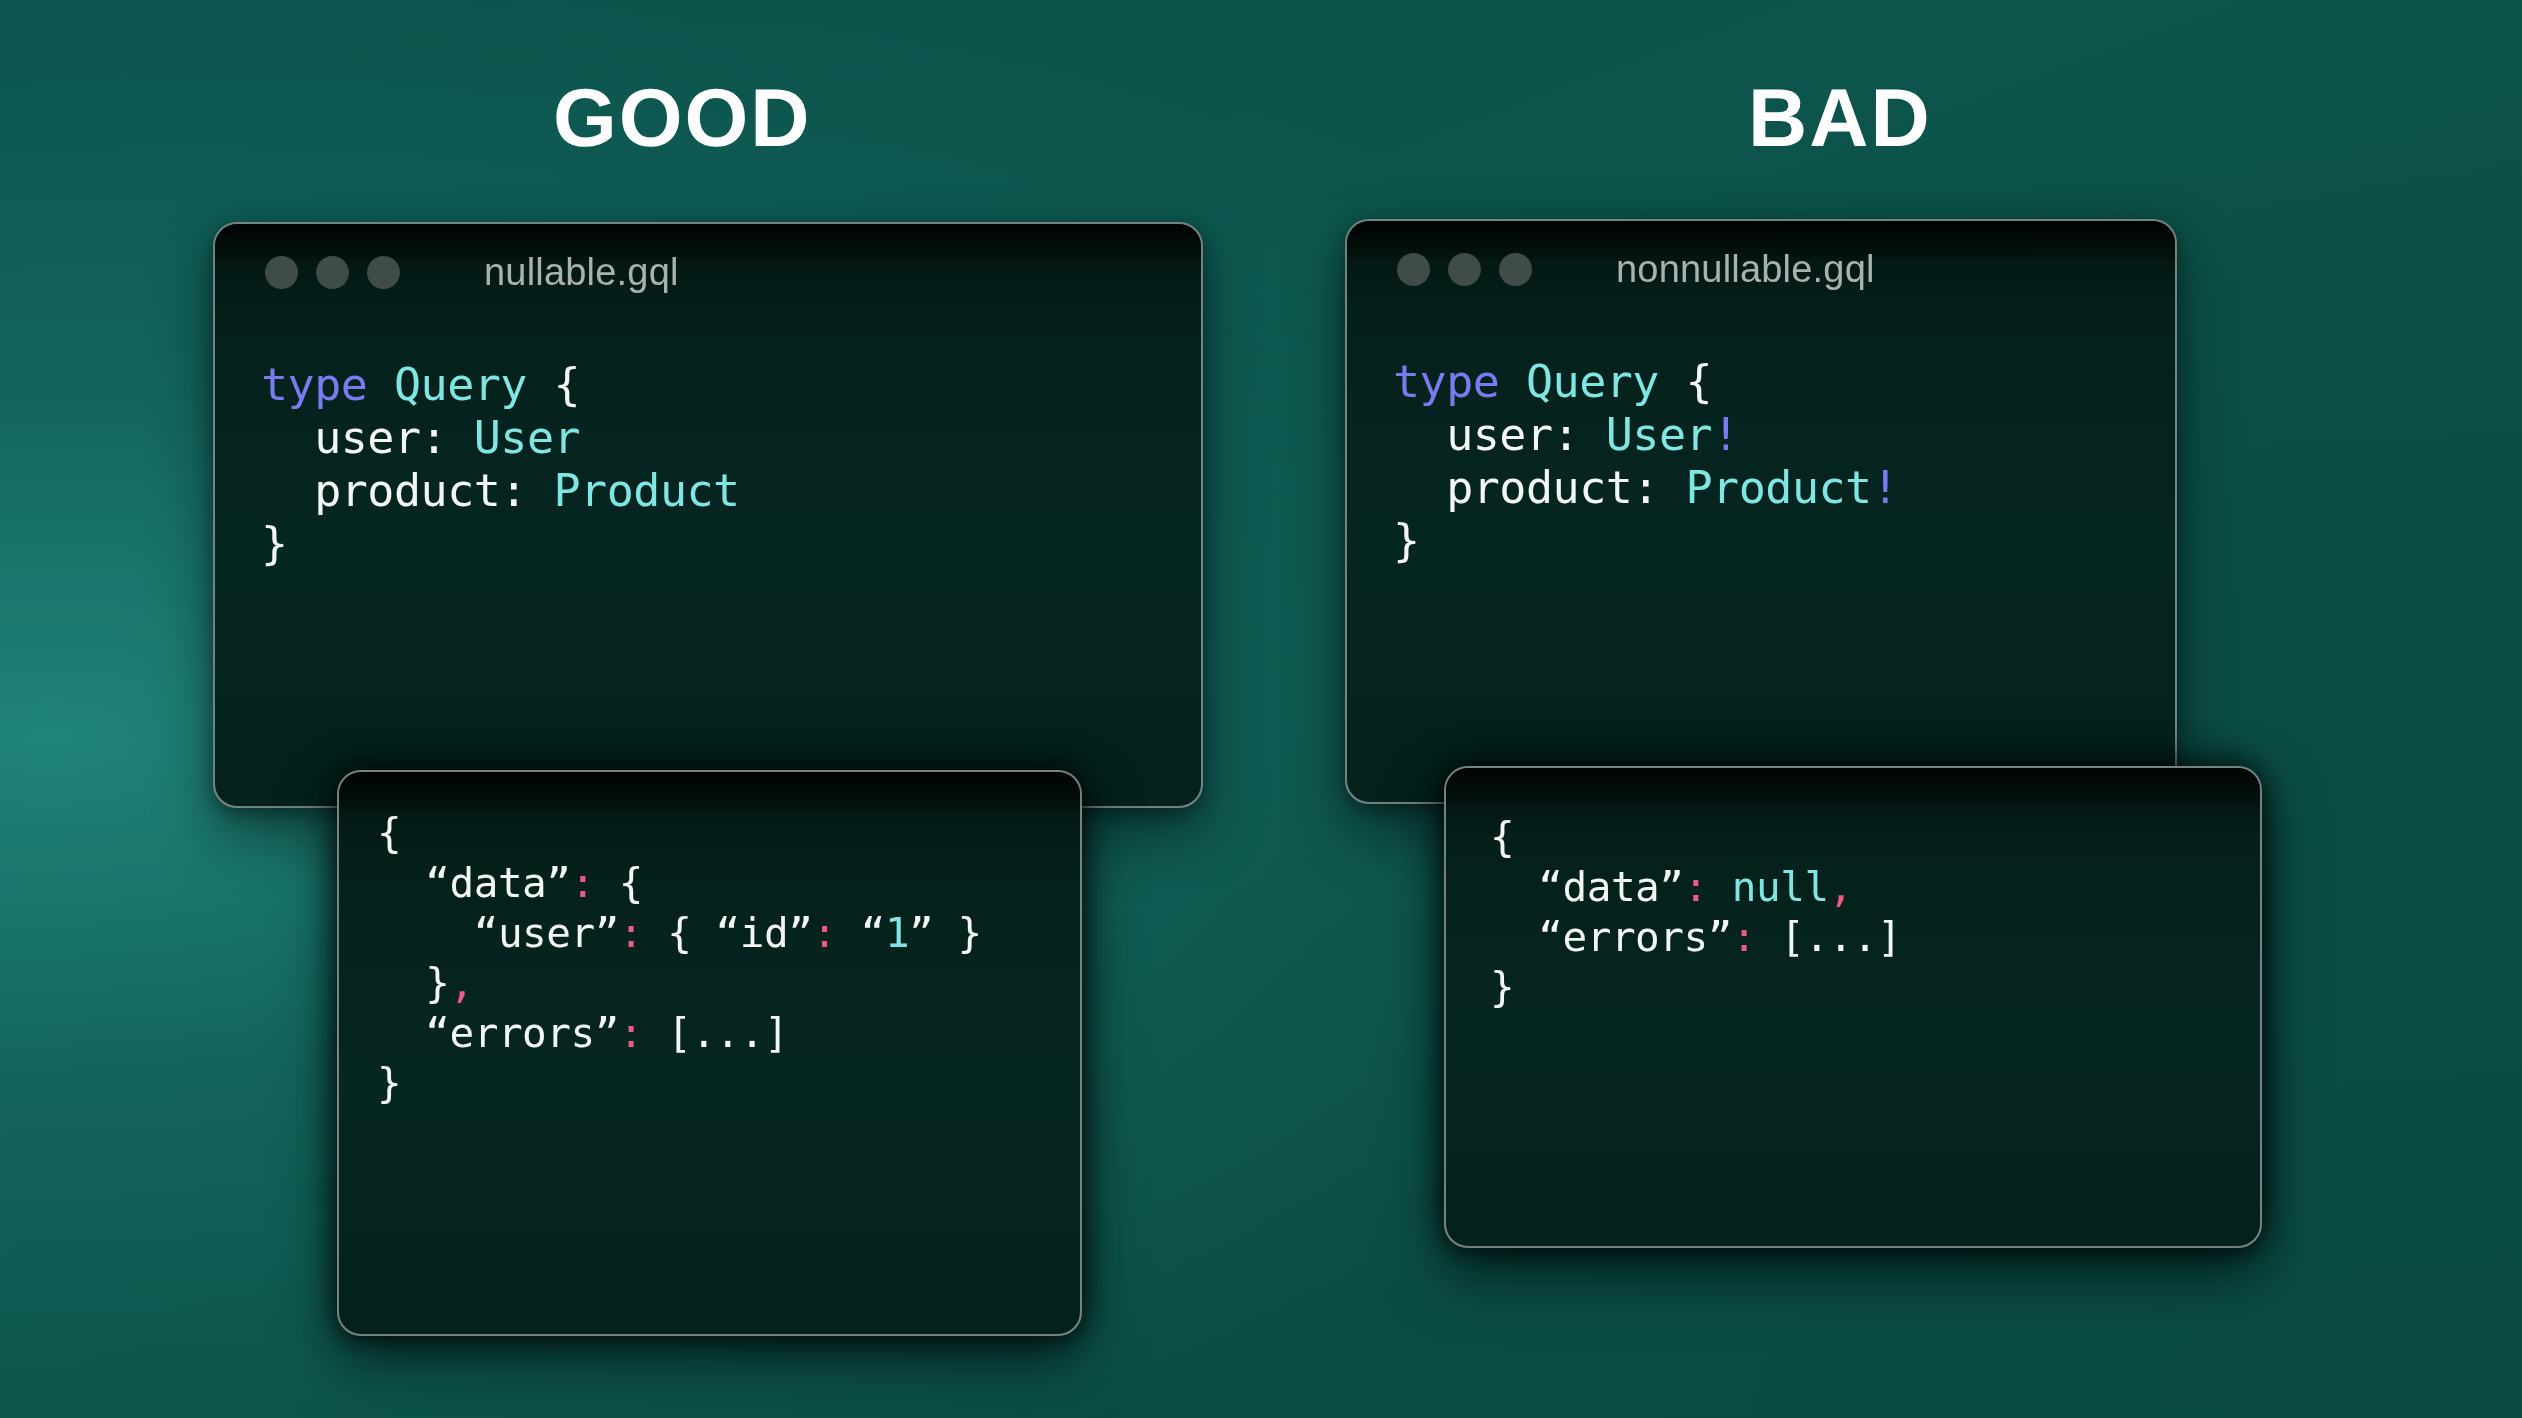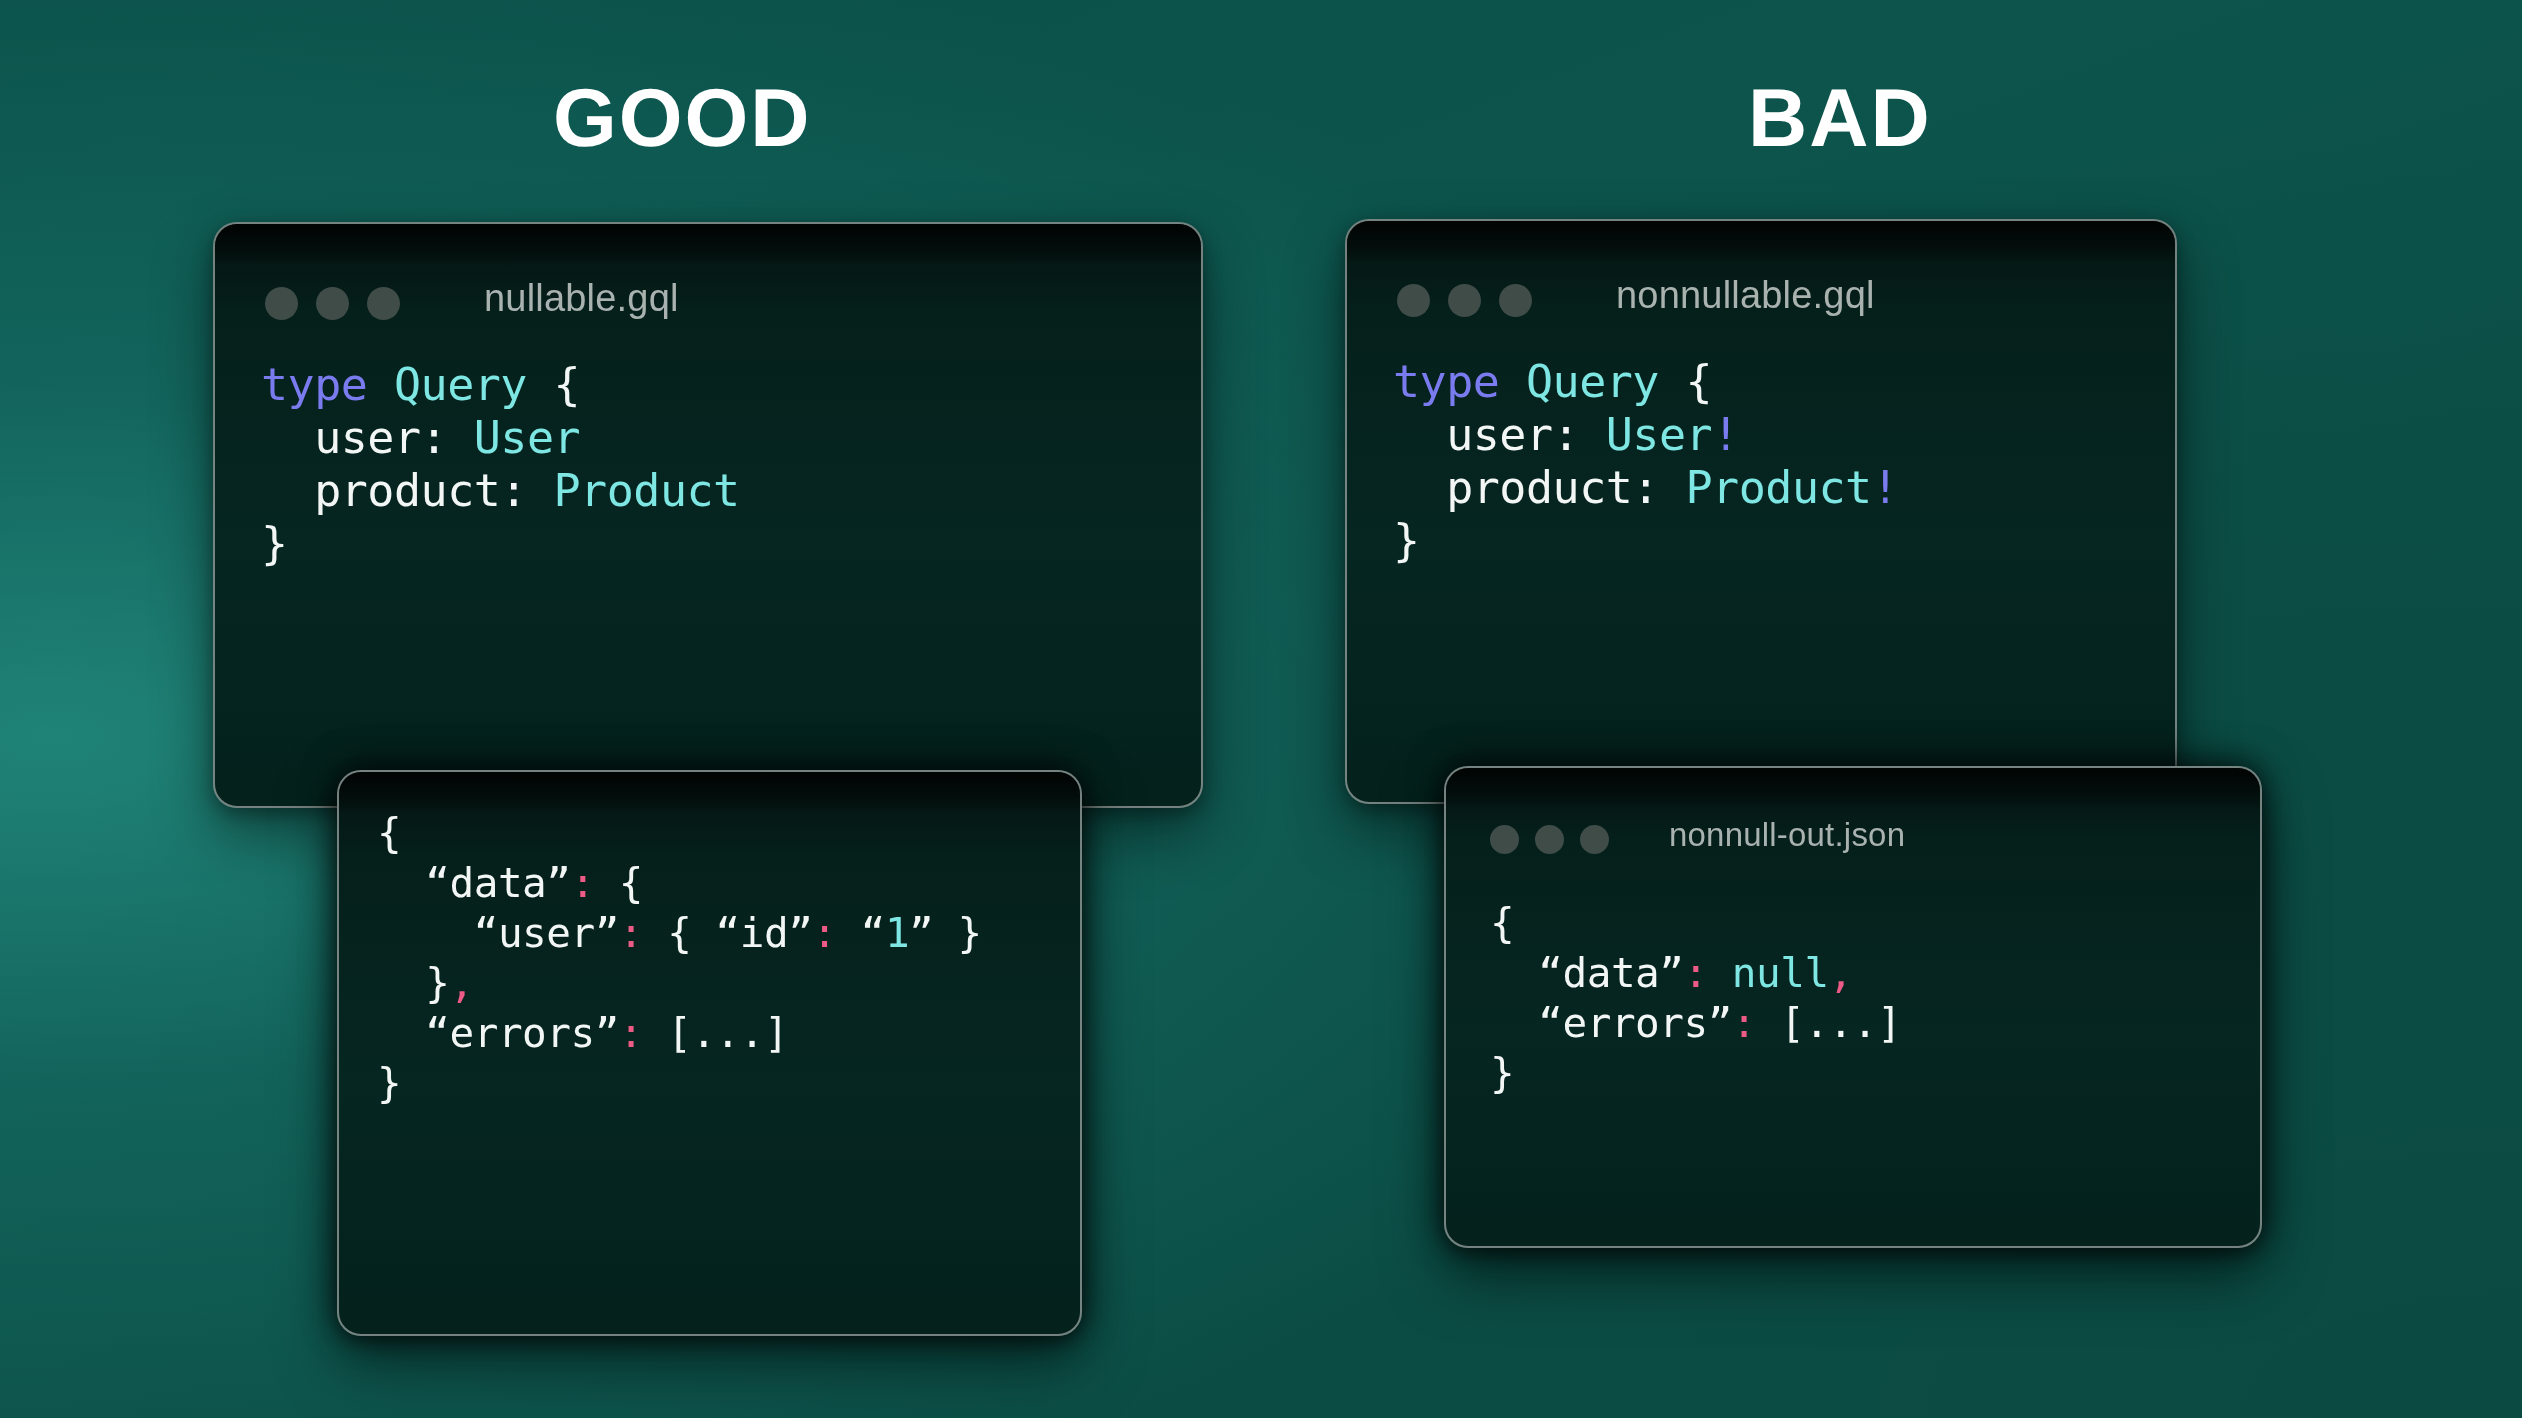--- a/index.html
+++ b/index.html
@@ -69,21 +69,21 @@
 
   #win-gql-good   { left: 213px;  top: 222px;  width: 990px;  height: 586px; }
   #win-json-good  { left: 337px;  top: 770px;  width: 745px;  height: 566px; }
   #win-gql-bad    { left: 1345px; top: 219px;  width: 832px;  height: 585px; }
   #win-json-bad   { left: 1444px; top: 766px;  width: 818px;  height: 482px; }
 
   
   .titlebar {
     position: relative;
     display: flex;
-    align-items: flex-end;
+    align-items: center;
     height: 96px;
     padding: 0 0 0 50px;
     z-index: 2;
   }
   .titlebar.small { height: 86px; padding-left: 44px; }
 
   .dots { display: flex; gap: 18px; align-items: center; }
   .dot {
     width: 33px; height: 33px; border-radius: 50%;
     background: #3f4c48;
@@ -161,24 +161,16 @@
         <span class="dot"></span>
         <span class="dot"></span>
         <span class="dot"></span>
       </div>
       <div class="filename">nonnullable.gql</div>
     </div>
     <div class="code"><div><span class="kw">type</span><span class="punct"> </span><span class="typ">Query</span><span class="punct"> </span><span class="punct">{</span></div><div><span class="punct">  user</span><span class="punct">: </span><span class="typ">User</span><span class="bang">!</span></div><div><span class="punct">  product</span><span class="punct">: </span><span class="typ">Product</span><span class="bang">!</span></div><div><span class="punct">}</span></div></div>
   </div>
 
   <div class="win front" id="win-json-bad">
-    <div class="titlebar small">
-      <div class="dots">
-        <span class="dot"></span>
-        <span class="dot"></span>
-        <span class="dot"></span>
-      </div>
-      <div class="filename">nonnull-out.json</div>
-    </div>
     <div class="code json"><div><span class="punct">{</span></div><div><span class="str">  “data”</span><span class="colon">:</span><span class="punct"> </span><span class="val">null</span><span class="comma">,</span></div><div><span class="str">  “errors”</span><span class="colon">:</span><span class="punct"> [...]</span></div><div><span class="punct">}</span></div></div>
   </div>
 
 </div>
 
 </body></html>

